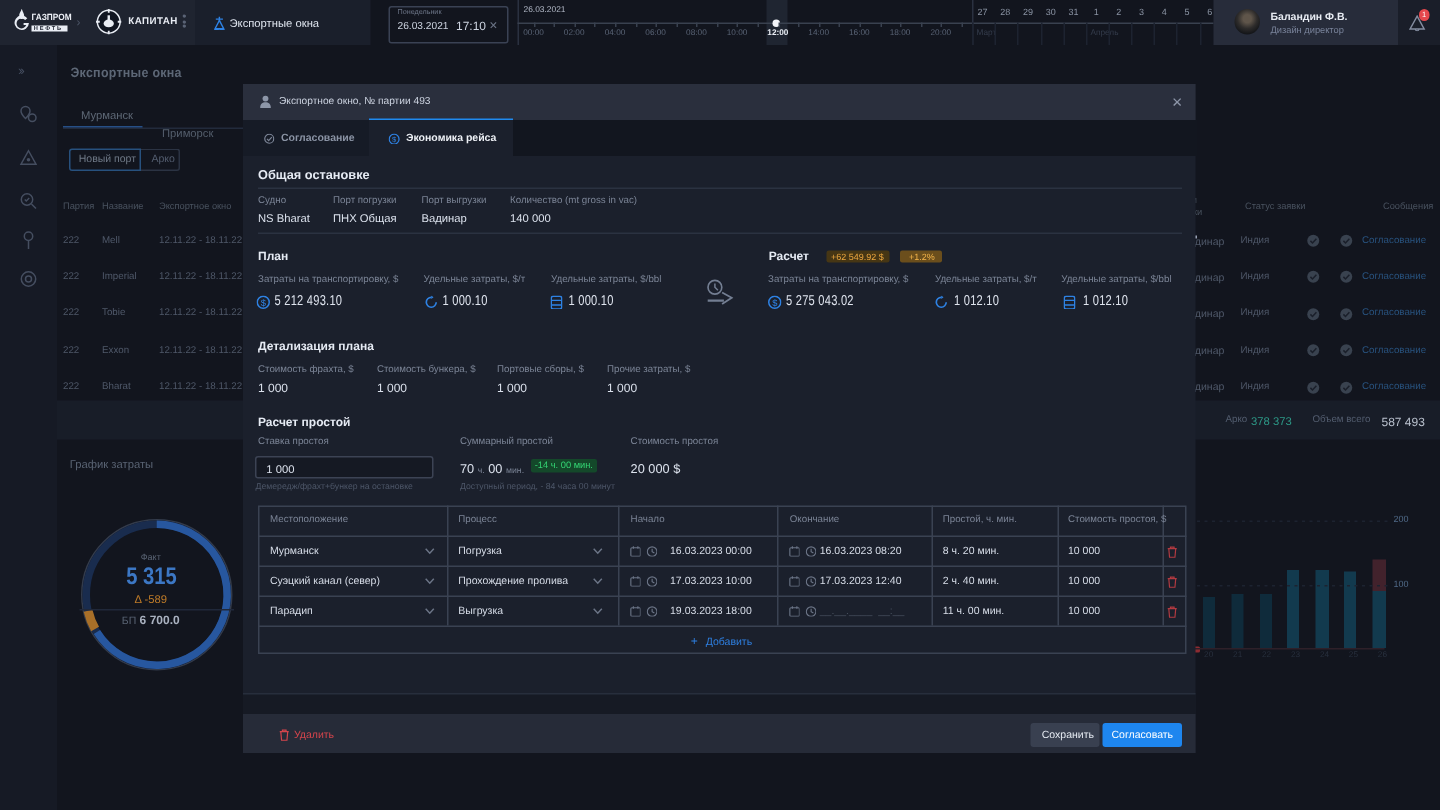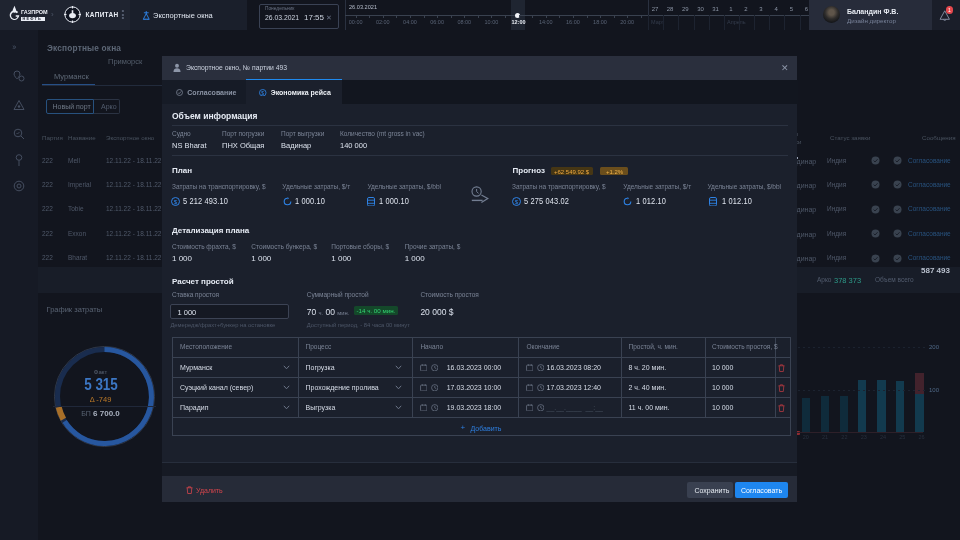--- a/index.html
+++ b/index.html
@@ -409,21 +409,21 @@
 <svg class="a" style="left:141.5px;top:10.5px" width="8.5" height="9.5" viewBox="0 0 10 11">
  <path d="M5 0 L5 4 M2.2 2 L7.8 2" stroke="#2e82e4" stroke-width="1.1"></path>
  <path d="M5 3 L8.4 9.5 L1.6 9.5 z" fill="none" stroke="#2e82e4" stroke-width="1.1"></path>
  <path d="M1 10.6 C2.3 9.8 3.6 9.8 5 10.6 C6.4 9.8 7.7 9.8 9 10.6" stroke="#2e82e4" stroke-width="1" fill="none"></path>
 </svg>
 <div class="t" style="left:153px;top:11.5px;font-size:7.5px;color:#dfe5ef">Экспортные окна</div>
 
 <div class="a" style="left:259px;top:3.5px;width:78px;height:23px;border:1px solid #3a4254;border-radius:2px"></div>
 <div class="t" style="left:265px;top:7px;font-size:4.8px;color:#6c7587">Понедельник</div>
 <div class="t" style="left:265px;top:15px;font-size:6.8px;color:#cdd4e0">26.03.2021</div>
-<div class="t" style="left:304px;top:14px;font-size:8px;color:#cdd4e0">17:55</div>
+<div class="t" style="left:304px;top:14px;font-size:8px;color:#cdd4e0">17:10</div>
 <div class="t" style="left:326px;top:13.5px;font-size:7px;color:#6c7587">✕</div>
 
 <div class="a" style="left:345px;top:0;width:1px;height:30px;background:#2a3140"></div>
 <div class="a" style="left:510.5px;top:0;width:14px;height:30px;background:#1f2531"></div>
 <div class="t" style="left:349px;top:4.5px;font-size:5.6px;color:#b6bdcb">26.03.2021</div>
 <div class="a" style="left:345px;top:15px;width:464px;height:1px;background:#39414f"></div>
 <div id="ticks"></div>
 <div id="hourlabels"></div>
 <div class="a" style="left:515.2px;top:12.9px;width:5px;height:5px;background:#f2f4f8;border-radius:50%"></div>
 
@@ -443,53 +443,53 @@
  <path d="M5.5 11.5 a1.5 1.5 0 0 0 3 0" fill="none" stroke="#848da0" stroke-width="1"></path>
 </svg>
 <div class="a" style="left:945.5px;top:6px;width:7.5px;height:7.5px;border-radius:50%;background:#e5484d"></div>
 <div class="t" style="left:948px;top:7.8px;font-size:5px;color:#fff">1</div>
 
 <div class="a" style="left:0;top:30px;width:38px;height:510px;background:#161a25"></div>
 <div id="sideicons"></div>
 
 <div class="t" style="left:47px;top:44px;font-size:9px;font-weight:bold;color:#5d6776;letter-spacing:.2px;transform:scaleX(.92);transform-origin:left top">Экспортные окна</div>
 <div class="t" style="left:54px;top:72.5px;font-size:7.5px;color:#5e6876">Мурманск</div>
-<div class="t" style="left:108px;top:58px;font-size:7.5px;color:#545e6c">Приморск</div>
+<div class="t" style="left:108px;top:85px;font-size:7.5px;color:#545e6c">Приморск</div>
 <div class="a" style="left:41.7px;top:84.5px;width:120.3px;height:1px;background:#222b3c"></div>
 <div class="a" style="left:41.7px;top:84px;width:53px;height:1.4px;background:#264f86"></div>
 <div class="a" style="left:46px;top:98.5px;width:48.2px;height:15px;border:1px solid #27517e;border-radius:2px 0 0 2px;box-sizing:border-box"></div>
 <div class="t" style="left:52.5px;top:103px;font-size:7px;color:#6f7987">Новый порт</div>
 <div class="a" style="left:94.2px;top:98.5px;width:26.3px;height:15px;border:1px solid #2b3343;border-left:none;border-radius:0 2px 2px 0;box-sizing:border-box"></div>
 <div class="t" style="left:101px;top:103px;font-size:7px;color:#525c6e">Арко</div>
 
 <div class="t" style="left:42px;top:135px;font-size:6.2px;color:#49525f">Партия</div>
 <div class="t" style="left:68px;top:135px;font-size:6.2px;color:#49525f">Название</div>
 <div class="t" style="left:106px;top:135px;font-size:6.2px;color:#49525f">Экспортное окно</div>
 <div class="t" style="left:830px;top:135px;font-size:6.2px;color:#49525f">Статус заявки</div>
 <div class="t" style="left:922px;top:135px;font-size:6.2px;color:#49525f">Сообщения</div>
 <div id="behindrows"></div>
 
 <div class="a" style="left:38px;top:266.5px;width:922px;height:26px;background:#181d28"></div>
 <div class="t" style="left:790px;top:277px;font-size:7px;color:#2d8f80">0</div>
 <div class="t" style="left:817px;top:277px;font-size:6.5px;color:#525c6e">Арко</div>
 <div class="t" style="left:834px;top:276.5px;font-size:7.5px;color:#2d9a88">378 373</div>
 <div class="t" style="left:875px;top:277px;font-size:6.5px;color:#525c6e">Объем всего</div>
-<div class="t" style="left:921px;top:267px;font-size:8px;font-weight:bold;color:#b9c0cd">587 493</div>
+<div class="t" style="left:921px;top:278px;font-size:8px;font-weight:normal;color:#b9c0cd">587 493</div>
 
 <div class="t" style="left:46.5px;top:305.5px;font-size:7.5px;color:#596373">График затраты</div>
 <svg class="a" style="left:52px;top:344px" width="105" height="105" viewBox="0 0 105 105">
  <circle cx="52.5" cy="52.5" r="50" fill="none" stroke="#333b4b" stroke-width="1"></circle>
  <circle cx="52.5" cy="52.5" r="47" fill="none" stroke="#192c4e" stroke-width="5"></circle>
  <path id="bluearc" fill="none" stroke="#27579f" stroke-width="5" d="M52.5 5.5 A47 47 0 1 1 12.6 77.4"></path>
  <path id="orangearc" fill="none" stroke="#a86f28" stroke-width="6" d="M11.4 75.3 A47 47 0 0 1 6.7 63.1"></path>
 </svg>
 <div class="a" style="left:53px;top:405.5px;width:103px;height:1px;background:#20283a"></div>
 <div class="t" style="left:100.5px;top:368.5px;font-size:6px;color:#596373;transform:translateX(-50%)">Факт</div>
 <div class="t" style="left:100.5px;top:377px;font-size:16px;font-weight:bold;color:#3c77c4;transform:translateX(-50%) scaleX(.84);letter-spacing:0">5 315</div>
-<div class="t" style="left:100.5px;top:395.5px;font-size:7.5px;color:#bd7a28;transform:translateX(-50%)">Δ -749</div>
+<div class="t" style="left:100.5px;top:395.5px;font-size:7.5px;color:#bd7a28;transform:translateX(-50%)">Δ -589</div>
 <div class="t" style="left:100.5px;top:409.5px;font-size:8px;color:#aab2c0;transform:translateX(-50%)"><span style="color:#596373;font-size:7px">БП</span> <b>6 700.0</b></div>
 
 <div id="bars"></div>
 <div class="t" style="left:929px;top:344px;font-size:6px;color:#4f6886">200</div>
 <div class="t" style="left:929px;top:387px;font-size:6px;color:#4f6886">100</div>
 
 <div class="t" style="left:789px;top:131px;font-size:6.2px;color:#49525f">зки</div>
 <div class="t" style="left:786px;top:139px;font-size:6.2px;color:#49525f">рузки</div>
 <div class="a" style="left:794.5px;top:430.5px;width:5px;height:4.5px;background:#8c2b31;border-radius:1px"></div>
 <div class="a" style="left:793px;top:156.5px;width:4.5px;height:2.5px;background:#99a2b5"></div>
@@ -512,34 +512,34 @@
  <circle cx="3.5" cy="3.5" r="3" fill="none" stroke="#7b8496" stroke-width=".8"></circle>
  <path d="M2 3.6 L3.1 4.7 L5.2 2.4" fill="none" stroke="#7b8496" stroke-width=".8"></path>
 </svg>
 <div class="t" style="z-index:9;left:187.3px;top:89px;font-size:7px;font-weight:bold;color:#8b94a5">Согласование</div>
 <svg class="a" style="z-index:9;left:259px;top:88.5px" width="7.5" height="7.5" viewBox="0 0 8 8">
  <circle cx="4" cy="4" r="3.5" fill="none" stroke="#2e82e4" stroke-width=".9"></circle>
  <text x="4" y="6" font-size="5.4" fill="#2e82e4" text-anchor="middle" font-family="Liberation Sans">$</text>
 </svg>
 <div class="t" style="z-index:9;left:270.7px;top:89px;font-size:7px;font-weight:bold;color:#eef1f6">Экономика рейса</div>
 
-<div class="t" style="z-index:9;left:172px;top:111.5px;font-size:8.5px;font-weight:bold;color:#e6ebf4">Объем информация</div>
+<div class="t" style="z-index:9;left:172px;top:111.5px;font-size:8.5px;font-weight:bold;color:#e6ebf4">Общая остановке</div>
 <div class="a" style="z-index:9;left:172px;top:124.5px;width:616px;height:1px;background:#2b3241"></div>
 <div class="t" style="z-index:9;left:172px;top:130.5px;font-size:6.5px;color:#7b8496">Судно</div>
 <div class="t" style="z-index:9;left:222px;top:130.5px;font-size:6.5px;color:#7b8496">Порт погрузки</div>
 <div class="t" style="z-index:9;left:281px;top:130.5px;font-size:6.5px;color:#7b8496">Порт выгрузки</div>
 <div class="t" style="z-index:9;left:340px;top:130.5px;font-size:6.5px;color:#7b8496">Количество (mt gross in vac)</div>
 <div class="t" style="z-index:9;left:172px;top:141.5px;font-size:7.5px;color:#dbe1ec">NS Bharat</div>
 <div class="t" style="z-index:9;left:222px;top:141.5px;font-size:7.5px;color:#dbe1ec">ПНХ Общая</div>
 <div class="t" style="z-index:9;left:281px;top:141.5px;font-size:7.5px;color:#dbe1ec">Вадинар</div>
 <div class="t" style="z-index:9;left:340px;top:141.5px;font-size:7.5px;color:#dbe1ec">140 000</div>
 <div class="a" style="z-index:9;left:172px;top:154.5px;width:616px;height:1px;background:#2b3241"></div>
 
 <div class="t" style="z-index:9;left:172px;top:167px;font-size:8px;font-weight:bold;color:#e6ebf4">План</div>
-<div class="t" style="z-index:9;left:512.5px;top:167px;font-size:8px;font-weight:bold;color:#e6ebf4">Прогноз</div>
+<div class="t" style="z-index:9;left:512.5px;top:167px;font-size:8px;font-weight:bold;color:#e6ebf4">Расчет</div>
 <div class="a" style="z-index:9;left:551px;top:166.5px;width:41.5px;height:8.5px;background:#463614;border-radius:1.5px"></div>
 <div class="t" style="z-index:9;left:554px;top:168.5px;font-size:6px;color:#eda73f">+62 549.92 $</div>
 <div class="a" style="z-index:9;left:599.5px;top:166.5px;width:28px;height:8.5px;background:#6b4e1c;border-radius:1.5px"></div>
 <div class="t" style="z-index:9;left:606px;top:168.5px;font-size:6px;color:#f3b44a">+1.2%</div>
 
 <div class="t" style="z-index:9;left:172px;top:183.5px;font-size:6.5px;color:#7b8496">Затраты на транспортировку, $</div>
 <div class="t" style="z-index:9;left:282.3px;top:183.5px;font-size:6.5px;color:#7b8496">Удельные затраты, $/т</div>
 <div class="t" style="z-index:9;left:367.4px;top:183.5px;font-size:6.5px;color:#7b8496">Удельные затраты, $/bbl</div>
 <div class="t" style="z-index:9;left:512px;top:183.5px;font-size:6.5px;color:#7b8496">Затраты на транспортировку, $</div>
 <div class="t" style="z-index:9;left:623.3px;top:183.5px;font-size:6.5px;color:#7b8496">Удельные затраты, $/т</div>

